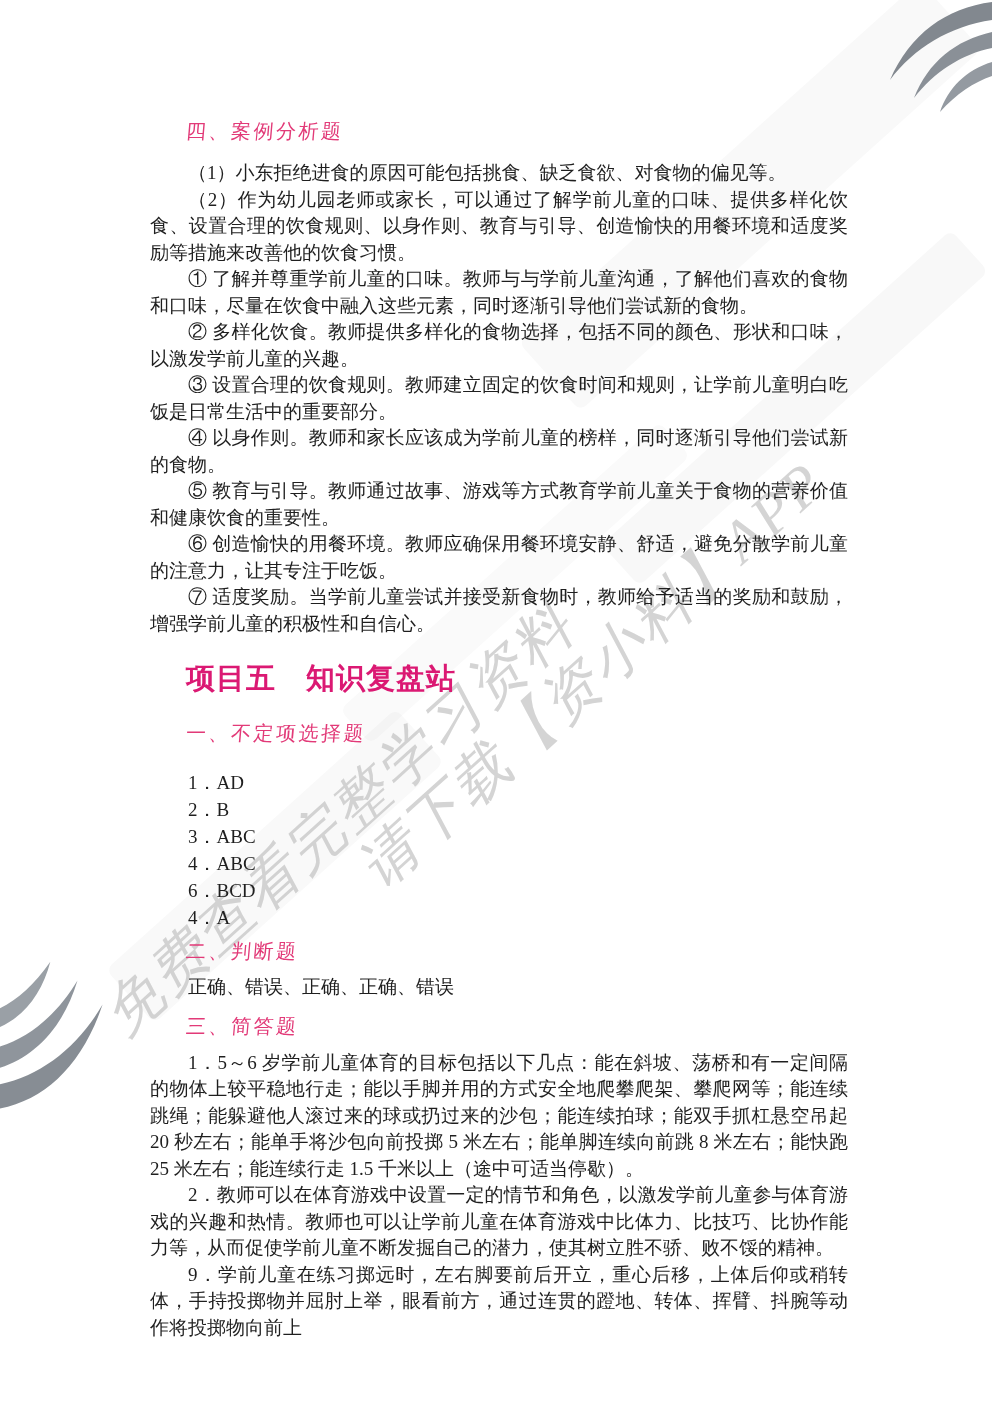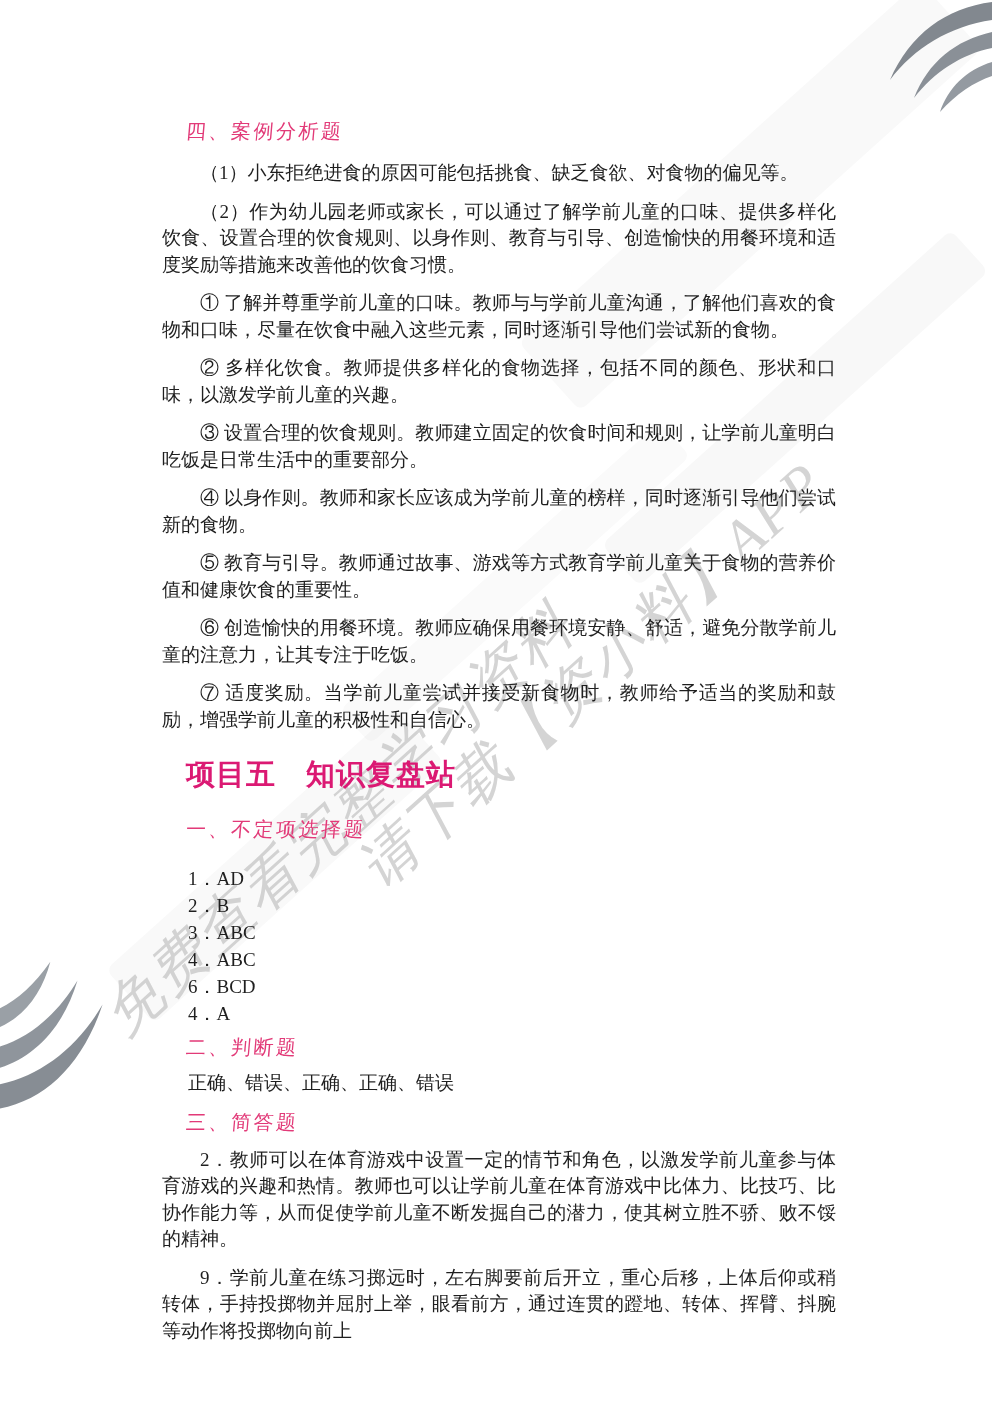--- a/index.html
+++ b/index.html
@@ -51,21 +51,21 @@
   .sec-heading{
     color:#e23a78;
     font-size:20px;
     line-height:26px;
     letter-spacing:2.5px;
     padding-left:36px;
     font-weight:500;
     transform:skewX(-5deg);
   }
   .sec-heading.h4{margin:0 0 16px 0;}
-  .body-p{margin:12px;text-indent:2em;}
+  .body-p{margin:0;text-indent:2em;}
   .chapter-title{
     font-family:"Liberation Sans","DejaVu Sans",sans-serif;
     font-weight:bold;
     color:#db1973;
     font-size:29px;
     line-height:30px;
     letter-spacing:1px;
     padding-left:36px;
     margin-top:26px;
   }
@@ -131,18 +131,19 @@
       <div class="answer-line">4．ABC</div>
       <div class="answer-line">6．BCD</div>
       <div class="answer-line">4．A</div>
     </div>
 
     <div class="sec-heading h2">二、判断题</div>
     <div class="judge-line">正确、错误、正确、正确、错误</div>
 
     <div class="sec-heading h3">三、简答题</div>
     <div class="sa">
+      <p class="body-p">1．5～6 岁学前儿童体育的目标包括以下几点：能在斜坡、荡桥和有一定间隔的物体上较平稳地行走；能以手脚并用的方式安全地爬攀爬架、攀爬网等；能连续跳绳；能躲避他人滚过来的球或扔过来的沙包；能连续拍球；能双手抓杠悬空吊起 20 秒左右；能单手将沙包向前投掷 5 米左右；能单脚连续向前跳 8 米左右；能快跑 25 米左右；能连续行走 1.5 千米以上（途中可适当停歇）。</p>
       <p class="body-p">2．教师可以在体育游戏中设置一定的情节和角色，以激发学前儿童参与体育游戏的兴趣和热情。教师也可以让学前儿童在体育游戏中比体力、比技巧、比协作能力等，从而促使学前儿童不断发掘自己的潜力，使其树立胜不骄、败不馁的精神。</p>
       <p class="body-p">9．学前儿童在练习掷远时，左右脚要前后开立，重心后移，上体后仰或稍转体，手持投掷物并屈肘上举，眼看前方，通过连贯的蹬地、转体、挥臂、抖腕等动作将投掷物向前上</p>
     </div>
 
   </div>
 </div>
 
 </body></html>

